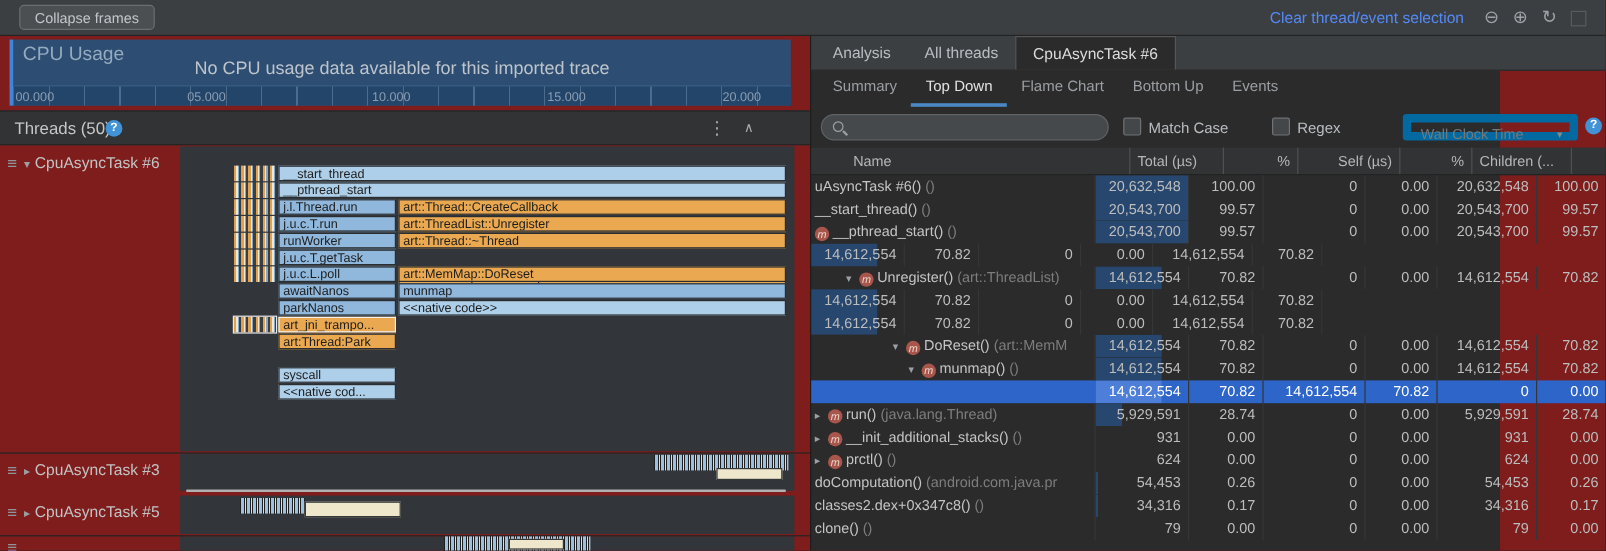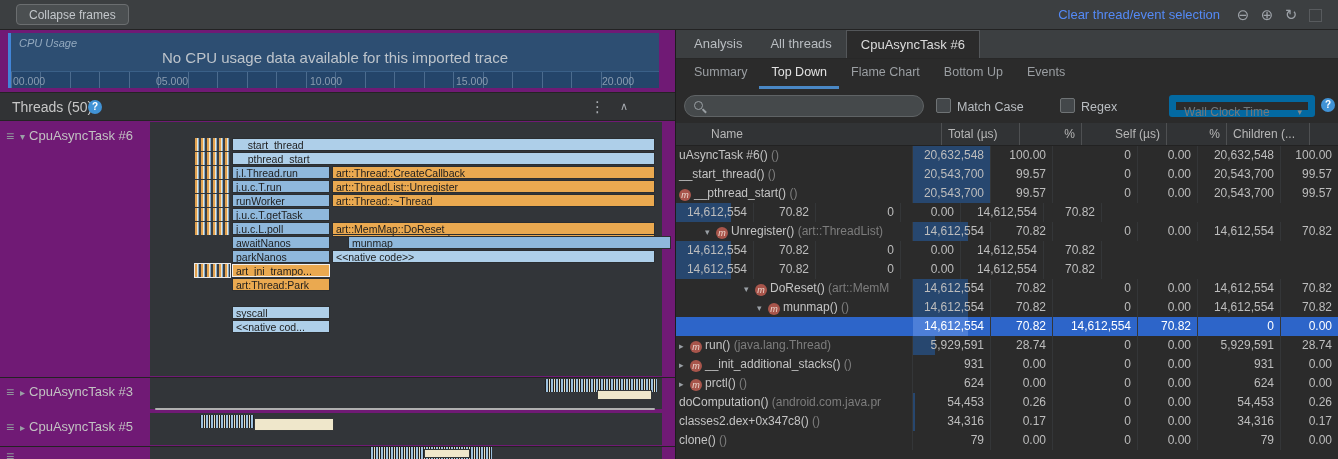--- a/index.html
+++ b/index.html
@@ -1,33 +1,33 @@
 <!DOCTYPE html>
 <html><head>
 <meta charset="utf-8">
 <style>
   html,body{margin:0;padding:0;background:#222;}
-  #root{position:relative;width:1338px;height:459px;overflow:hidden;background:#701a75;
+  #root{position:relative;width:1338px;height:459px;overflow:hidden;background:#7f1d1d;
         color:#bbb;font-family:"Liberation Sans","DejaVu Sans",sans-serif;font-size:12px;}
   .abs{position:absolute;}
 
   
   #topbar{left:0;top:0;width:1338px;height:30px;background:#3c3f41;border-bottom:1px solid #232323;box-sizing:border-box;}
   #collapse-btn{left:16px;top:4px;height:21px;padding:0 12px;border:1px solid #6b6e70;border-radius:4px;
         color:#c3c7cb;background:#4b4f51;font-size:12px;font-family:inherit;}
   #clear-link{right:118px;top:7px;color:#548af7;font-size:13px;cursor:pointer;}
   .tb-icon{top:6px;width:18px;height:18px;color:#9da2a8;font-size:15px;line-height:18px;text-align:center;}
   #icon-zoomout{right:86px;}
   #icon-zoomin{right:62px;}
   #icon-reset{right:38px;}
   #icon-frame{right:16px;width:11px;height:11px;top:9px;border:1px solid #7a7e82;opacity:.45;}
 
   
   #cpu{left:8px;top:33px;width:651px;height:55px;background:#2d4e72;border-left:3px solid #4285d8;box-sizing:border-box;}
-  #cpu-label{left:8px;top:4px;font-size:11px;color:#94aabf;font-style:italic;}
+  #cpu-label{left:8px;top:4px;font-size:16px;color:#94aabf;}
   #cpu-msg{left:0;width:648px;top:16px;text-align:center;color:#bdc4cb;font-size:15px;}
   #axis{left:0;right:0;bottom:0;height:16px;background-color:#24456a;border-top:1px solid #3a6088;
         background-image:repeating-linear-gradient(90deg,rgba(150,180,210,.35) 0 1px,transparent 1px 29.5px);}
   .axis-label{top:3px;font-size:10.5px;color:#8a9cb0;}
 
   
   #threads-header{left:0;top:92px;width:675px;height:29px;background:#313335;border-top:1px solid #242424;border-bottom:1px solid #242424;box-sizing:border-box;}
   #threads-title{left:12px;top:6px;font-size:14px;color:#c7c7c7;}
   .help{width:14px;height:14px;border-radius:50%;background:#4193d6;color:#fff;font-size:10px;line-height:14px;text-align:center;font-weight:bold;}
   #threads-help{left:88px;top:7px;}
@@ -49,21 +49,21 @@
   .fbar.o{background:#eaa950;}
   .fbar.fsel{border:1px solid #f0f0f0;}
   .stripes{position:absolute;width:35px;height:13px;
         background:repeating-linear-gradient(90deg,#e2a14f 0 2px,#efe8d2 2px 3px,#7fa8cc 3px 4px,#3a3e42 4px 6px);}
   .selstripe{outline:1px solid #e8e8e8;}
   .act{position:absolute;background:repeating-linear-gradient(90deg,#1d1f21 0 1px,#9cc0de 1px 3px,#1d1f21 3px 4px,#e9dfc2 4px 5px);}
   .cream{position:absolute;background:#efe7cb;border:1px solid #35383a;box-sizing:border-box;}
   #scrollline{left:155px;top:408px;width:500px;height:2px;background:#b0b0b0;border-radius:1px;}
 
   
-  #rpanel{left:675px;top:30px;width:663px;height:429px;border-left:1px solid #1d1d1d;box-sizing:border-box;background:#2b2b2b;}
+  #rpanel{left:675px;top:30px;width:575px;height:429px;border-left:1px solid #1d1d1d;box-sizing:border-box;background:#2b2b2b;}
   #tabs{left:0;top:0;width:663px;height:29px;background:#3c3f41;border-bottom:1px solid #282828;
         display:flex;align-items:stretch;padding-left:4px;box-sizing:border-box;}
   .tab{padding:0 14px;line-height:28px;color:#b9bdc1;font-size:13px;white-space:nowrap;}
   .tab.sel{background:#2b2b2b;color:#dcdcdc;border:1px solid #54575a;border-bottom:none;}
   #subtabs{left:0;top:29px;width:663px;height:30px;display:flex;padding-left:6px;box-sizing:border-box;}
   .subtab{padding:0 12px;line-height:27px;color:#9b9fa3;font-size:12.5px;border-bottom:3px solid transparent;box-sizing:border-box;white-space:nowrap;}
   .subtab.sel{color:#e2e2e2;border-bottom-color:#4a88c5;}
 
   #search{left:8px;top:65px;width:240px;height:22px;background:#45494b;border:1px solid #5f6365;border-radius:11px;box-sizing:border-box;}
   .mag{position:absolute;left:9px;top:5px;width:12px;height:12px;}
@@ -154,21 +154,21 @@
       <div class="stripes" style="left: 45px; top: 56px;"></div>
       <div class="fbar b" style="left: 82px; top: 56px; width: 98px;">runWorker</div>
       <div class="fbar o" style="left: 182px; top: 56px; width: 323px;">art::Thread::~Thread</div>
       <div class="stripes" style="left: 45px; top: 70px;"></div>
       <div class="fbar b" style="left: 82px; top: 70px; width: 98px;">j.u.c.T.getTask</div>
       <div class="fbar o" style="left: 182px; top: 86px; width: 323px;">art::MemMap::~MemMap</div>
       <div class="stripes" style="left: 45px; top: 84px;"></div>
       <div class="fbar b" style="left: 82px; top: 84px; width: 98px;">j.u.c.L.poll</div>
       <div class="fbar o" style="left: 182px; top: 84px; width: 323px;">art::MemMap::DoReset</div>
       <div class="fbar b" style="left: 82px; top: 98px; width: 98px;">awaitNanos</div>
-      <div class="fbar b" style="left: 198px; top: 98px; width: 323px;">munmap</div>
+      <div class="fbar b" style="left: 182px; top: 98px; width: 323px;">munmap</div>
       <div class="fbar b" style="left: 82px; top: 112px; width: 98px;">parkNanos</div>
       <div class="fbar lb" style="left: 182px; top: 112px; width: 323px;">&lt;&lt;native code&gt;&gt;</div>
       <div class="stripes selstripe" style="left: 45px; top: 126px;"></div>
       <div class="fbar o fsel" style="left: 82px; top: 126px; width: 98px;">art_jni_trampo...</div>
       <div class="fbar o" style="left: 82px; top: 140px; width: 98px;">art:Unsafe_park</div>
       <div class="fbar o" style="left: 82px; top: 140px; width: 98px;">art:Thread:Park</div>
       <div class="fbar lb" style="left: 82px; top: 168px; width: 98px;">syscall</div>
       <div class="fbar lb" style="left: 82px; top: 182px; width: 98px;">&lt;&lt;native cod...</div>
     </div>
 

